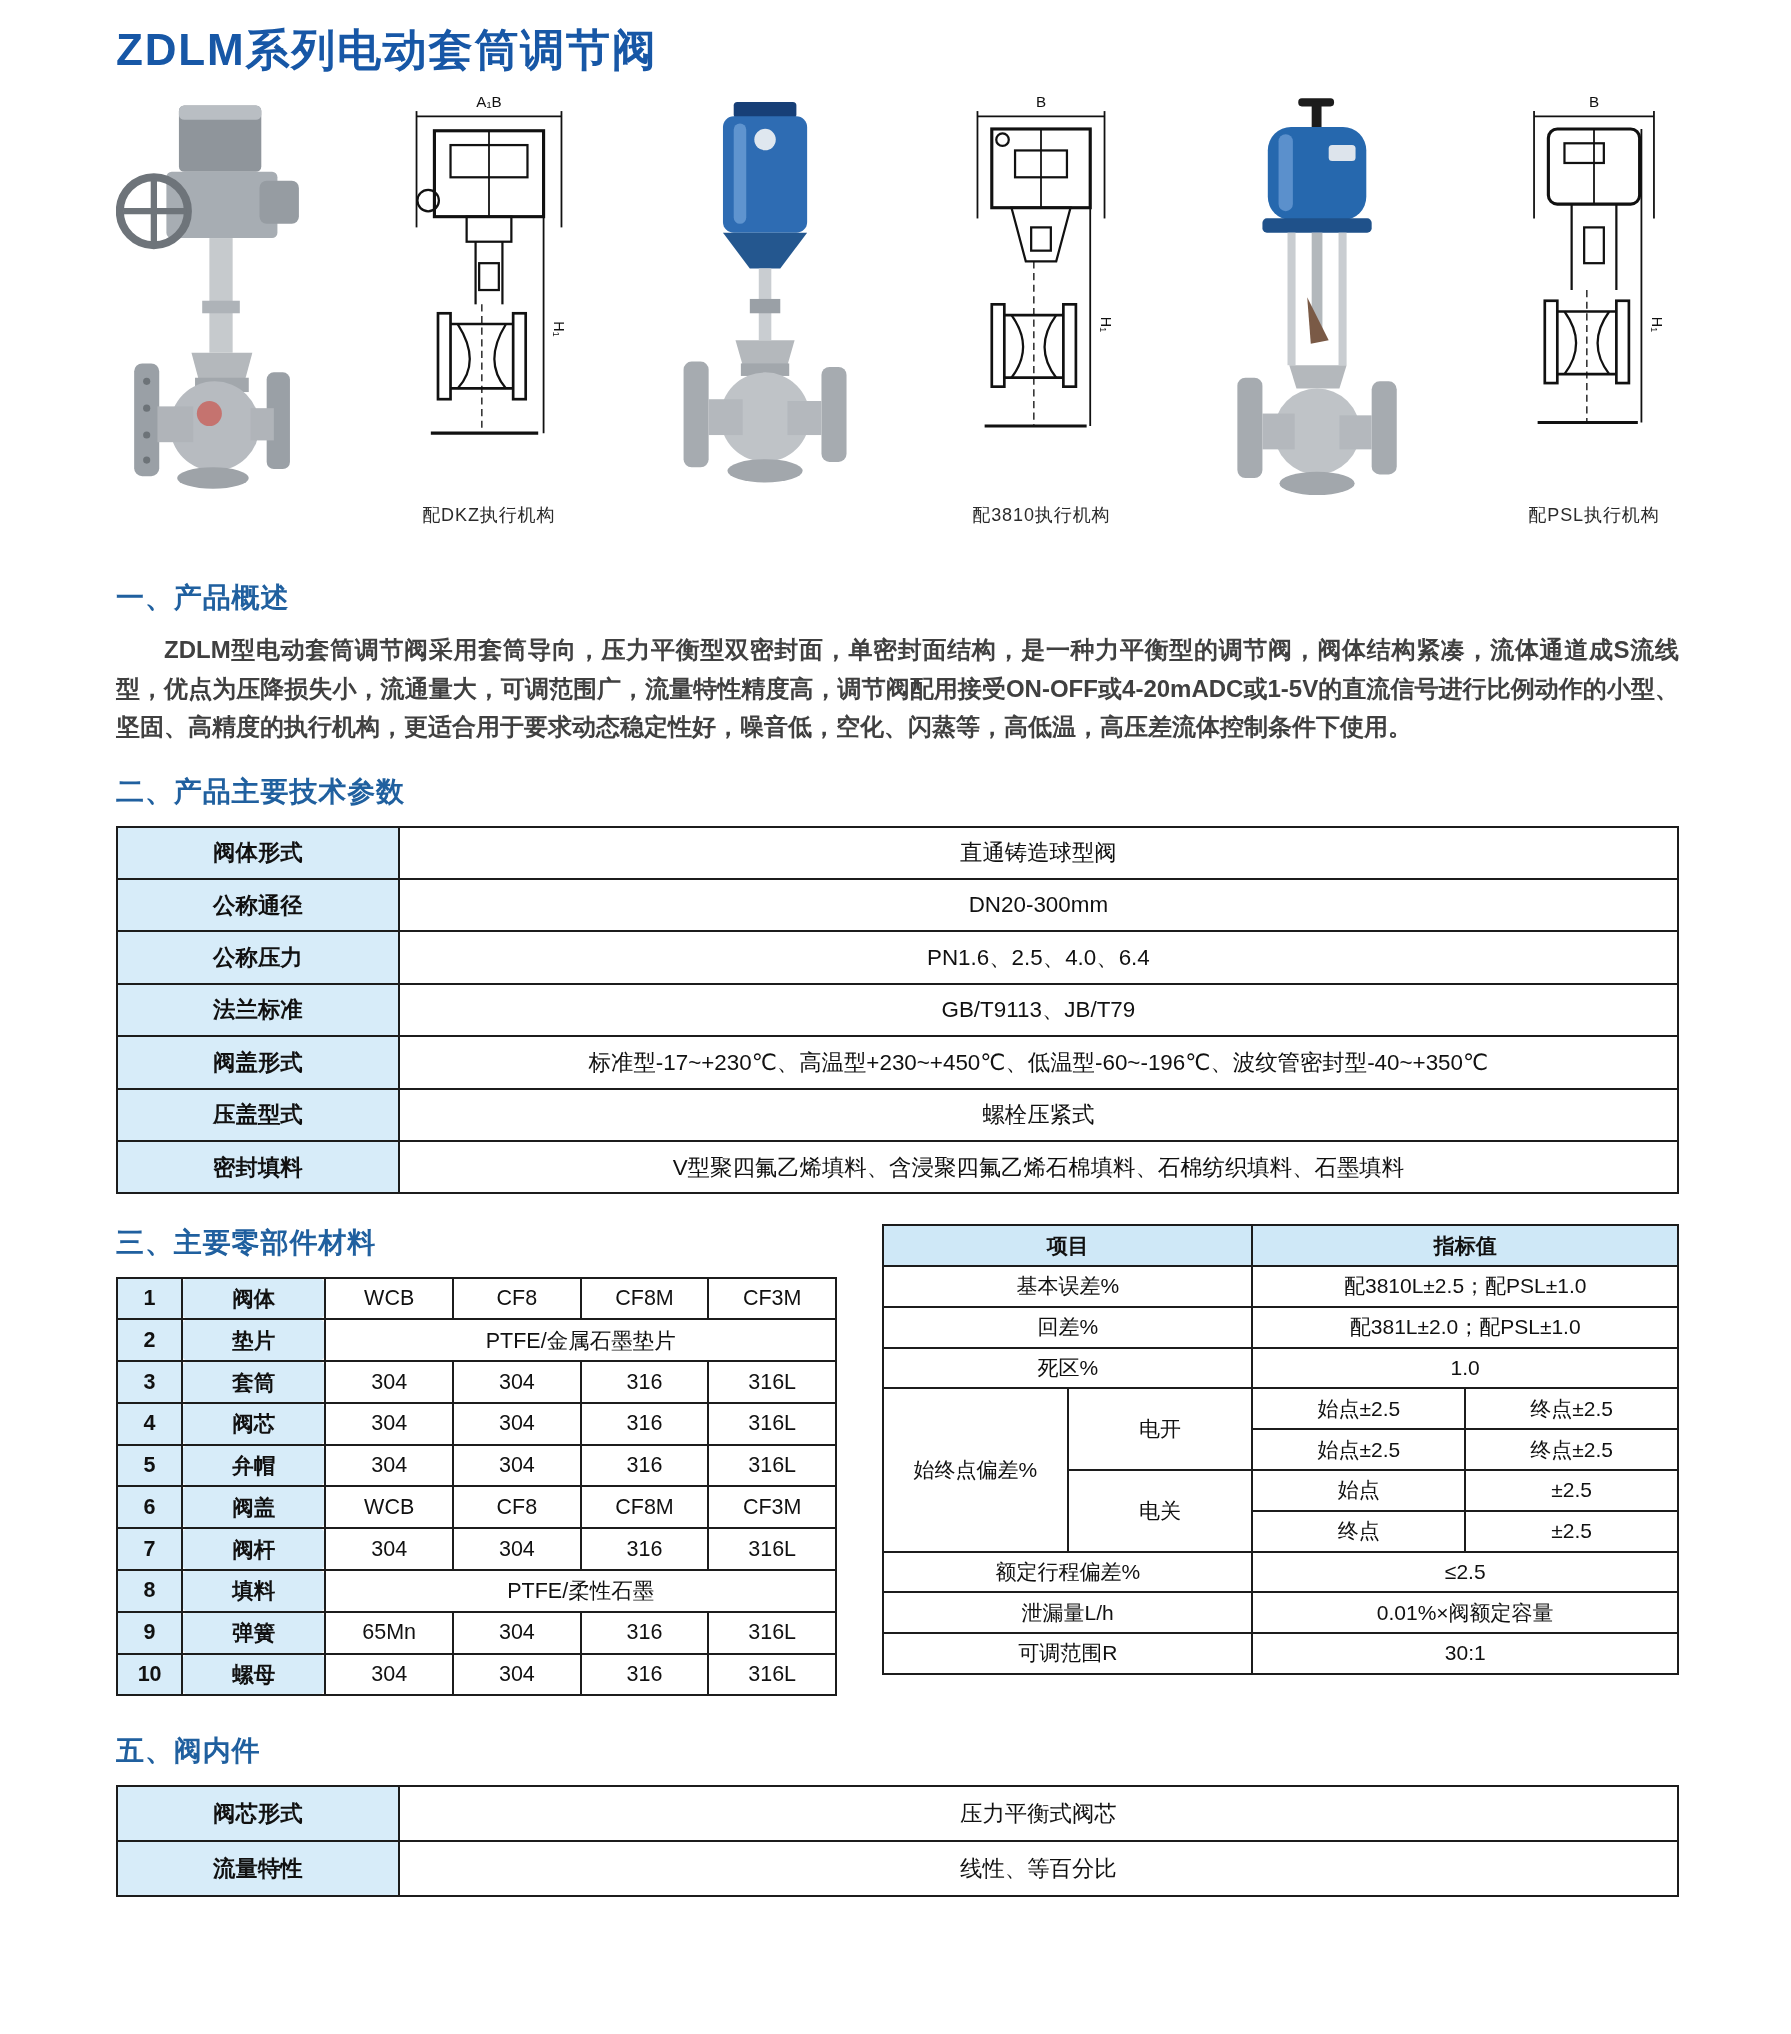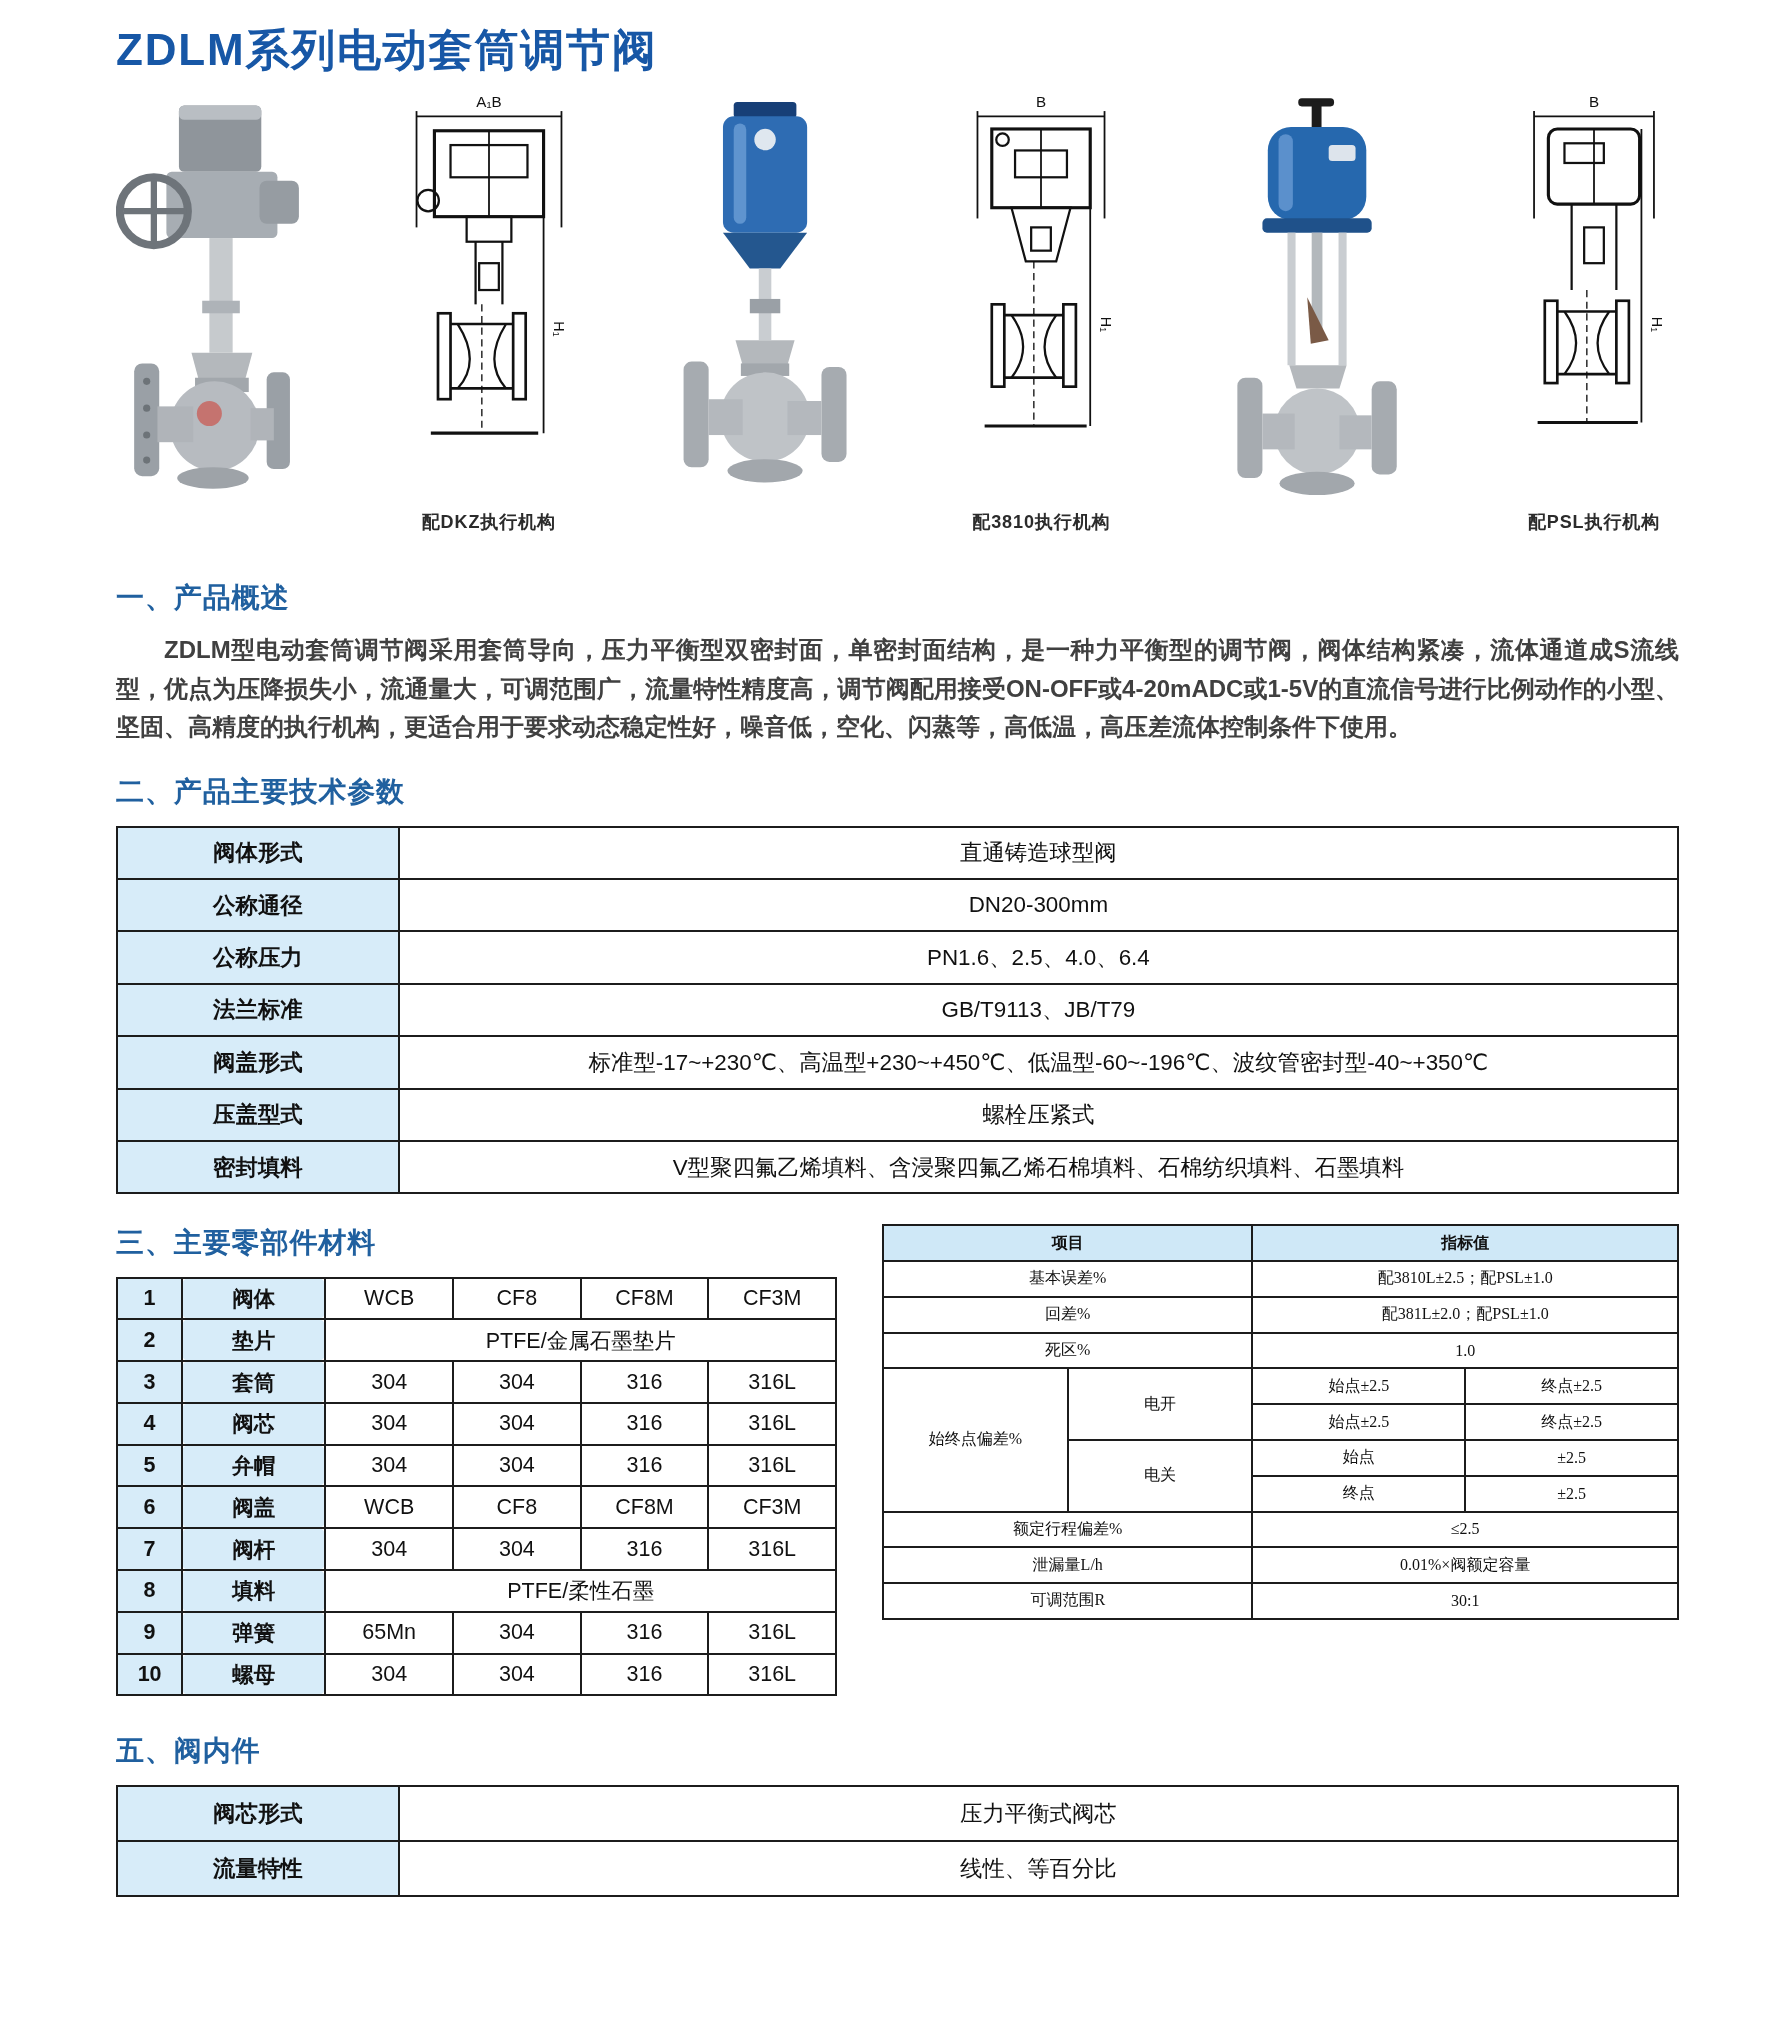--- a/index.html
+++ b/index.html
@@ -4,21 +4,21 @@
 <style>
   html,body{margin:0;padding:0;background:#ffffff;}
   body{width:1791px;height:2035px;overflow:hidden;font-family:"Liberation Sans","DejaVu Sans",sans-serif;color:#1a1a1a;}
   .content{padding:16px 112px 0 116px;}
 
   .doc-title{color:#1757a6;font-size:44px;font-weight:bold;letter-spacing:1.8px;margin:5.4px 0 12.5px 0;}
 
   
   .gallery{display:flex;justify-content:space-between;align-items:flex-start;height:459px;margin-bottom:5.4px;}
   .g-item{display:flex;flex-direction:column;align-items:center;}
-  .g-caption{font-size:18px;color:#2b2b2b;font-weight:bold;margin-top:14px;letter-spacing:0.9px;}
+  .g-caption{font-size:18px;color:#2b2b2b;font-weight:normal;margin-top:7px;letter-spacing:0.9px;}
 
   
   .sec-heading{color:#20609f;font-size:28px;font-weight:bold;margin:27px 0 14.3px 0;letter-spacing:0.9px;}
 
   .para{font-size:24px;line-height:1.6;text-indent:2em;font-weight:700;color:#404040;text-align:justify;margin:0;}
 
   table{border-collapse:collapse;table-layout:fixed;}
   td,th{border:2.2px solid #1c1c1c;text-align:center;vertical-align:middle;font-size:22.4px;color:#111;padding:7.2px 5.4px;font-weight:500;}
   .label-cell{background:#d7ecf9;font-weight:bold;}
   .hdr-cell{background:#cfe8f7;font-weight:bold;}
@@ -31,21 +31,21 @@
   .col-left{width:721px;}
   .col-right{width:797px;}
   .col-left .sec-heading,.col-right .sec-heading{margin-top:0;}
 
   .t-materials{width:721px;border:2.7px solid #161616;}
   .t-materials td{height:27px;font-size:21.5px;padding:5.4px 3.6px;}
   .t-materials .c-no{width:56px;}
   .t-materials .c-name{width:134px;border-radius:7px;}
 
   .t-perf{width:797px;border:2.7px solid #161616;}
-  .t-perf td,.t-perf th{height:23px;font-size:16px;padding:5.4px 3.6px;font-family:Liberation Serif, serif;}
+  .t-perf td,.t-perf th{height:23px;font-size:21px;padding:5.4px 3.6px;}
   .t-perf .c1{width:228px;}
   .t-perf .c2{width:125px;}
   .t-perf .c3{width:170px;}
   .t-perf .c4{width:264px;}
 
   .t-internal{width:100%;border:2.7px solid #161616;}
   .t-internal td{height:39px;}
   .t-internal .c-label{width:269px;}
 
   svg text{font-family:"Liberation Sans","DejaVu Sans",sans-serif;}

